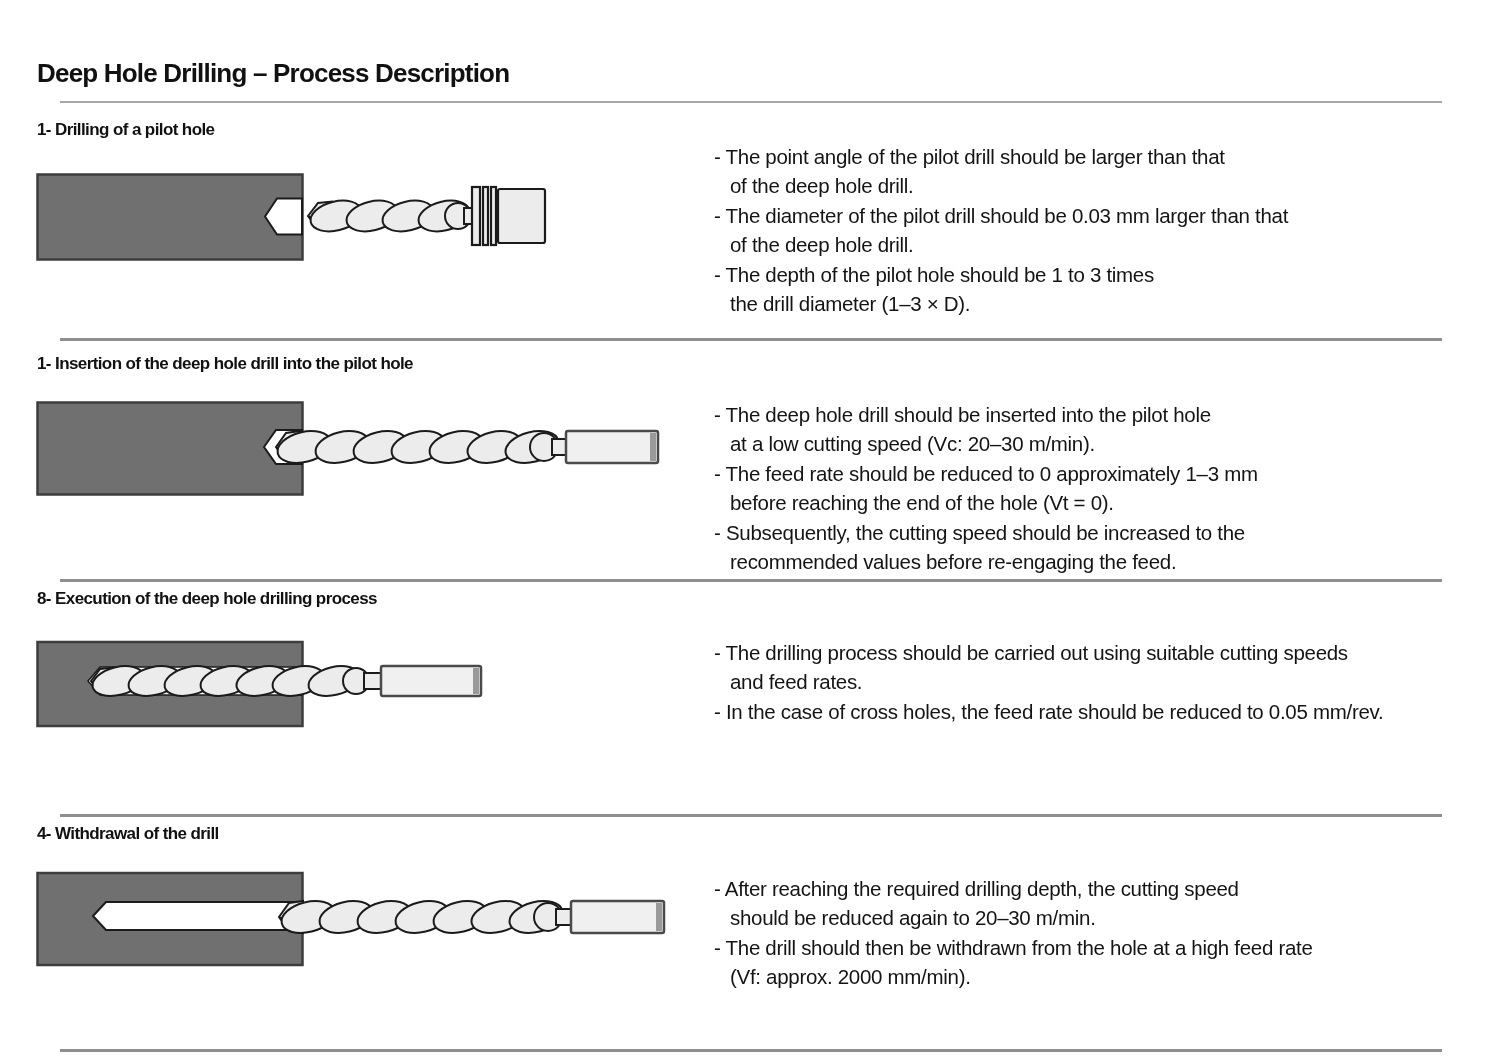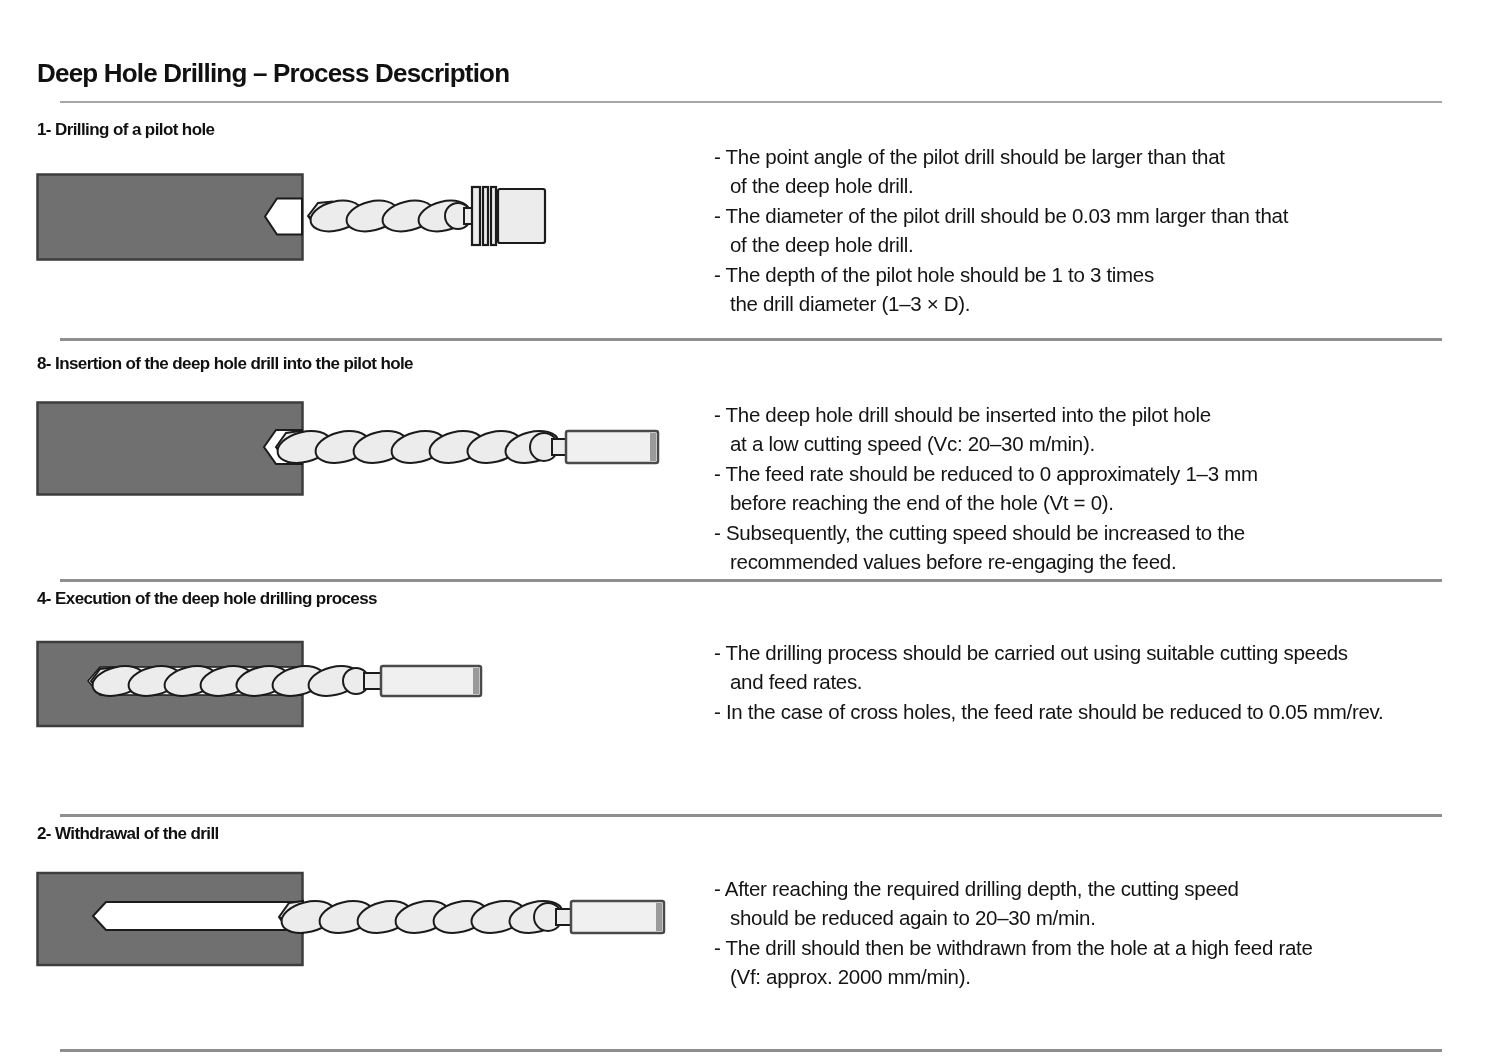--- a/index.html
+++ b/index.html
@@ -64,21 +64,21 @@
     <div class="bl">- The point angle of the pilot drill should be larger than that</div>
     <div class="bl cont">of the deep hole drill.</div>
     <div class="bl">- The diameter of the pilot drill should be 0.03 mm larger than that</div>
     <div class="bl cont">of the deep hole drill.</div>
     <div class="bl">- The depth of the pilot hole should be 1 to 3 times</div>
     <div class="bl cont">the drill diameter (1–3 × D).</div>
   </div>
 
   <div class="rule" style="top:310px;"></div>
 
-  <div class="sec-heading" style="top:326px;">8- Insertion of the deep hole drill into the pilot hole</div>
+  <div class="sec-heading" style="top:326px;">1- Insertion of the deep hole drill into the pilot hole</div>
 
   <svg style="left:36px;top:371px;" width="640" height="100" viewBox="0 0 640 100">
     <g>
       <rect x="1.5" y="3.5" width="265" height="92" fill="#707070" stroke="#3d3d3d" stroke-width="2.5"></rect>
       <polygon points="228,48 240,31 266,31 266,65 240,65" fill="#ffffff" stroke="#1b1b1b" stroke-width="2"></polygon>
     </g>
     <g fill="#ececec" stroke="#1b1b1b" stroke-width="2">
       <polygon points="240,48 250,34 264,32 264,64 250,62"></polygon>
       <line x1="240" y1="48" x2="257" y2="56" stroke-width="1.6"></line>
       <ellipse cx="268" cy="48" rx="27" ry="15" transform="rotate(-14 268 48)"></ellipse>
@@ -101,21 +101,21 @@
     <div class="bl">- The deep hole drill should be inserted into the pilot hole</div>
     <div class="bl cont">at a low cutting speed (Vc: 20–30 m/min).</div>
     <div class="bl">- The feed rate should be reduced to 0 approximately 1–3 mm</div>
     <div class="bl cont">before reaching the end of the hole (Vt = 0).</div>
     <div class="bl">- Subsequently, the cutting speed should be increased to the</div>
     <div class="bl cont">recommended values before re-engaging the feed.</div>
   </div>
 
   <div class="rule" style="top:551px;"></div>
 
-  <div class="sec-heading" style="top:561px;">4- Execution of the deep hole drilling process</div>
+  <div class="sec-heading" style="top:561px;">8- Execution of the deep hole drilling process</div>
 
   <svg style="left:36px;top:610px;" width="500" height="95" viewBox="0 0 500 95">
     <g>
       <rect x="1.5" y="4" width="265" height="84" fill="#707070" stroke="#3d3d3d" stroke-width="2.5"></rect>
       <polygon points="52,43 64,29 266,29 266,57 64,57" fill="#ffffff" stroke="#1b1b1b" stroke-width="1.5"></polygon>
     </g>
     <g fill="#ececec" stroke="#1b1b1b" stroke-width="2">
       <polygon points="55,43 64,31 77,29.5 77,56.5 64,55"></polygon>
       <line x1="55" y1="43" x2="71" y2="50" stroke-width="1.6"></line>
       <ellipse cx="82" cy="43" rx="26" ry="14" transform="rotate(-14 82 43)"></ellipse>
@@ -135,21 +135,21 @@
   </svg>
 
   <div class="bullets" style="top:610px;">
     <div class="bl">- The drilling process should be carried out using suitable cutting speeds</div>
     <div class="bl cont">and feed rates.</div>
     <div class="bl">- In the case of cross holes, the feed rate should be reduced to 0.05 mm/rev.</div>
   </div>
 
   <div class="rule" style="top:786px;"></div>
 
-  <div class="sec-heading" style="top:796px;">2- Withdrawal of the drill</div>
+  <div class="sec-heading" style="top:796px;">4- Withdrawal of the drill</div>
 
   <svg style="left:36px;top:841px;" width="650" height="100" viewBox="0 0 650 100">
     <g>
       <rect x="1.5" y="4" width="265" height="92" fill="#707070" stroke="#3d3d3d" stroke-width="2.5"></rect>
       <polygon points="57,47 70,33 266,33 266,61 70,61" fill="#ffffff" stroke="#1b1b1b" stroke-width="2"></polygon>
     </g>
     <g fill="#ececec" stroke="#1b1b1b" stroke-width="2">
       <polygon points="243,48 253,34 267,32 267,64 253,62"></polygon>
       <line x1="243" y1="48" x2="260" y2="56" stroke-width="1.6"></line>
       <ellipse cx="272" cy="48" rx="27" ry="15" transform="rotate(-14 272 48)"></ellipse>

